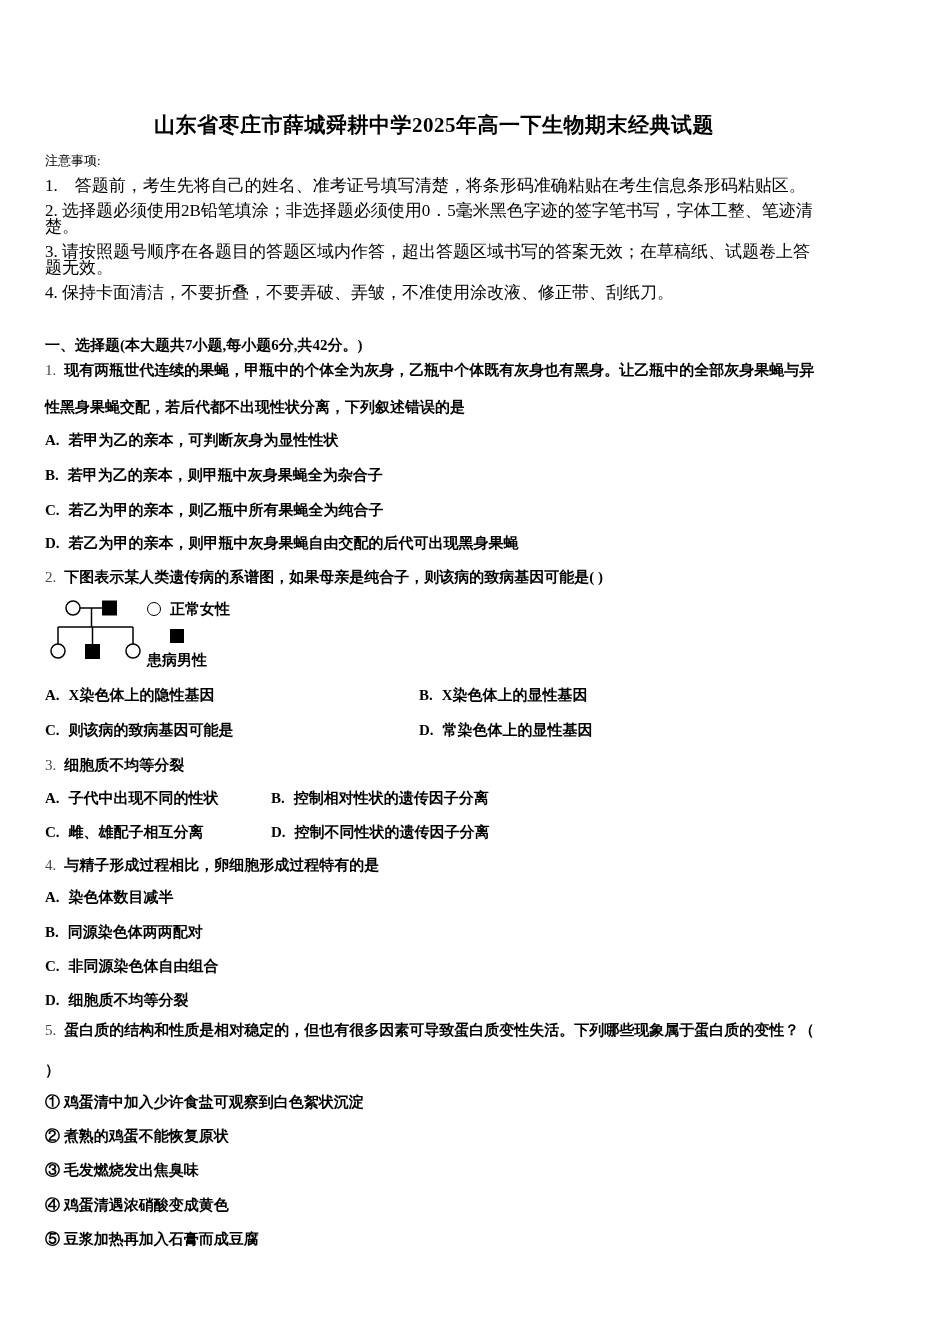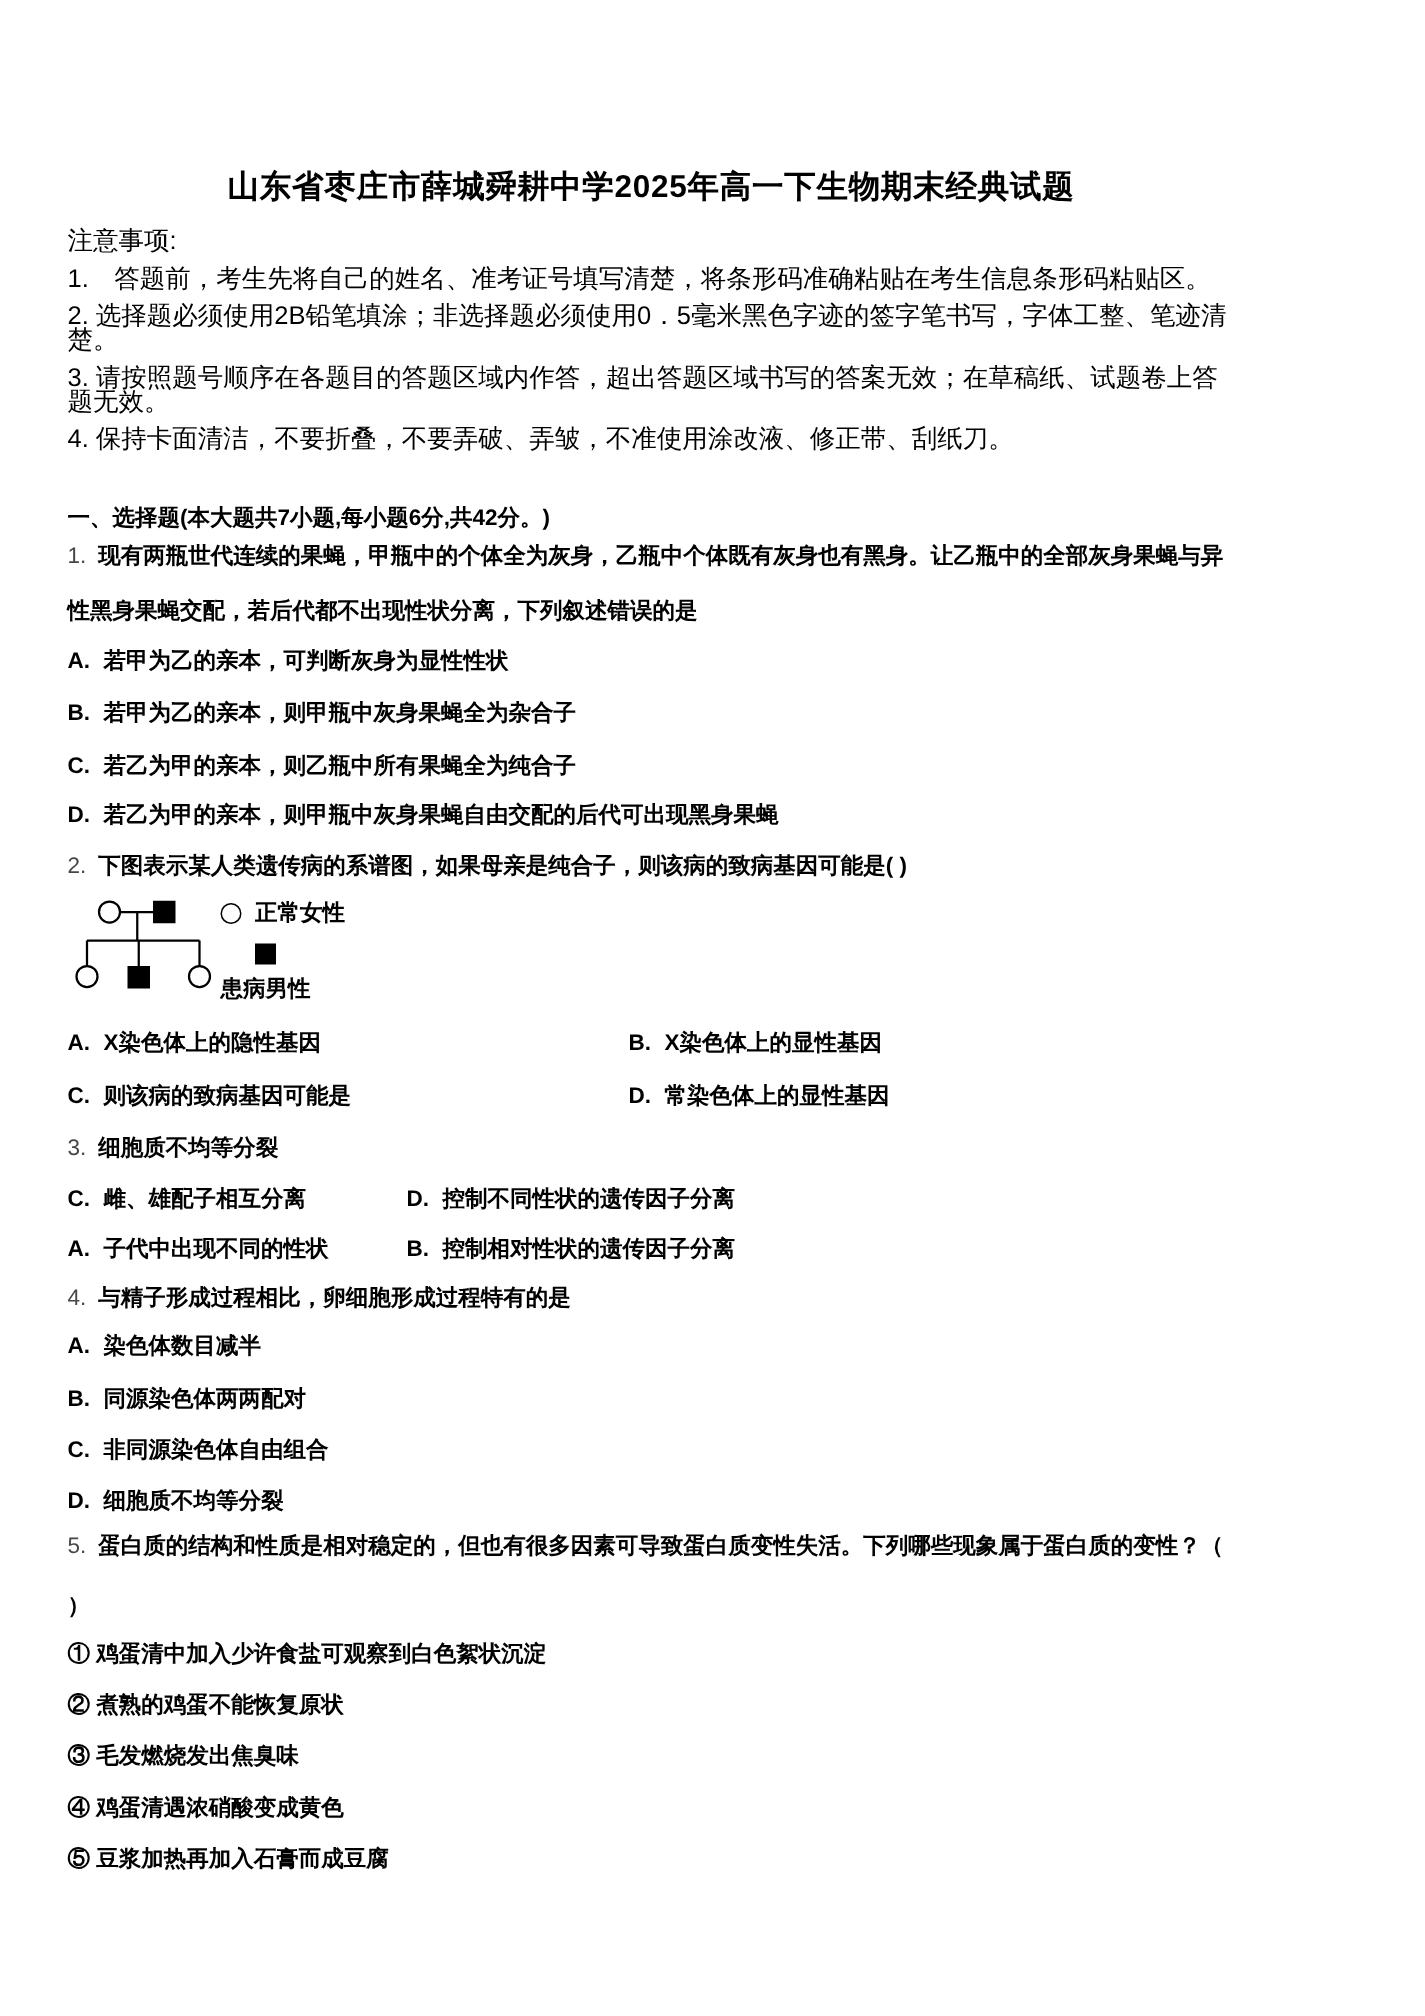--- a/index.html
+++ b/index.html
@@ -2,40 +2,40 @@
 <html><head>
 <meta charset="utf-8">
 <style>
   html,body{margin:0;padding:0;background:#ffffff;}
   .page{
     position:relative;
     width:868px;
     height:1344px;
     background:#ffffff;
     color:#000000;
-    font-family:Liberation Sans, sans-serif;
+    font-family:Liberation Serif, serif;
     overflow:hidden;
     box-sizing:border-box;
   }
   .title{
     margin:0;
     padding-top:110px;
     text-align:center;
     font-size:21px;
     font-weight:700;
     line-height:30px;
     letter-spacing:0.5px;
   }
   .content{
     padding:0 45px 0 45px;
     font-size:15px;
   }
   .notice-h{
     margin-top:13px;
-    font-size:17px;
+    font-size:13px;
     line-height:16px;
     font-weight:400;
   }
   .notice-item{
     margin-top:9px;
     font-size:17px;
     line-height:16px;
     font-weight:400;
     white-space:pre-wrap;
   }
@@ -174,34 +174,34 @@
         <span>
           <span class="optlabel">D.</span><span>常染色体上的显性基因</span>
         </span>
       </div>
     </div>
 
     <div>
       <div class="row m18">
         <span class="qnum">3.</span><span>细胞质不均等分裂</span>
       </div>
+      <div class="row cols cols3 m16">
+        <span class="col1">
+          <span class="optlabel">A.</span><span>子代中出现不同的性状</span>
+        </span>
+        <span>
+          <span class="optlabel">B.</span><span>控制相对性状的遗传因子分离</span>
+        </span>
+      </div>
       <div class="row cols cols3">
         <span class="col1">
           <span class="optlabel">C.</span><span>雌、雄配子相互分离</span>
         </span>
         <span>
           <span class="optlabel">D.</span><span>控制不同性状的遗传因子分离</span>
-        </span>
-      </div>
-      <div class="row cols cols3 m16">
-        <span class="col1">
-          <span class="optlabel">A.</span><span>子代中出现不同的性状</span>
-        </span>
-        <span>
-          <span class="optlabel">B.</span><span>控制相对性状的遗传因子分离</span>
         </span>
       </div>
     </div>
 
     <div>
       <div class="row m16">
         <span class="qnum">4.</span><span>与精子形成过程相比，卵细胞形成过程特有的是</span>
       </div>
       <div class="row m15">
         <span class="optlabel">A.</span><span>染色体数目减半</span>

